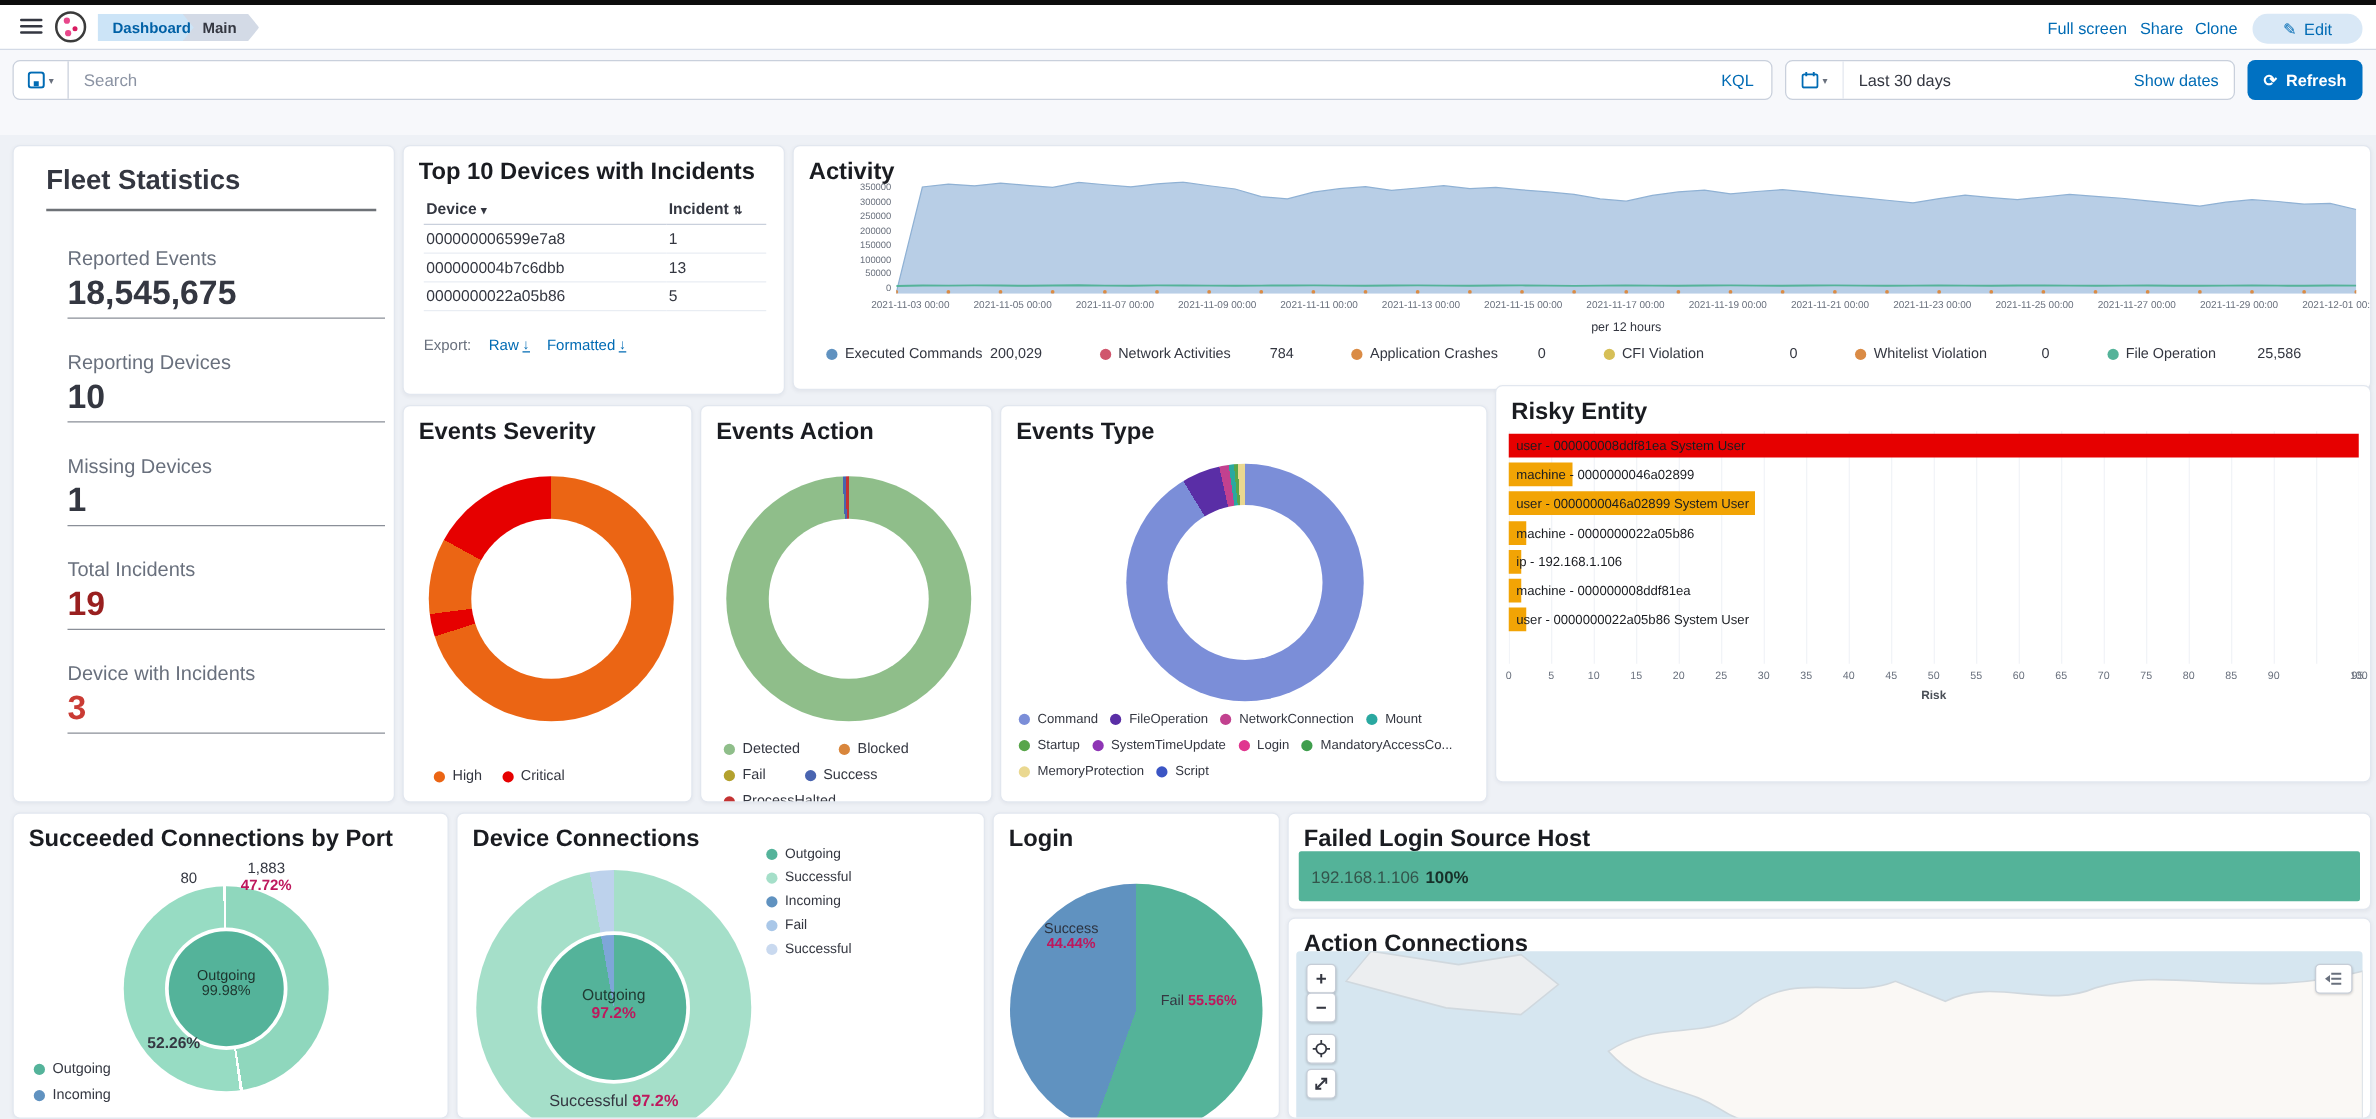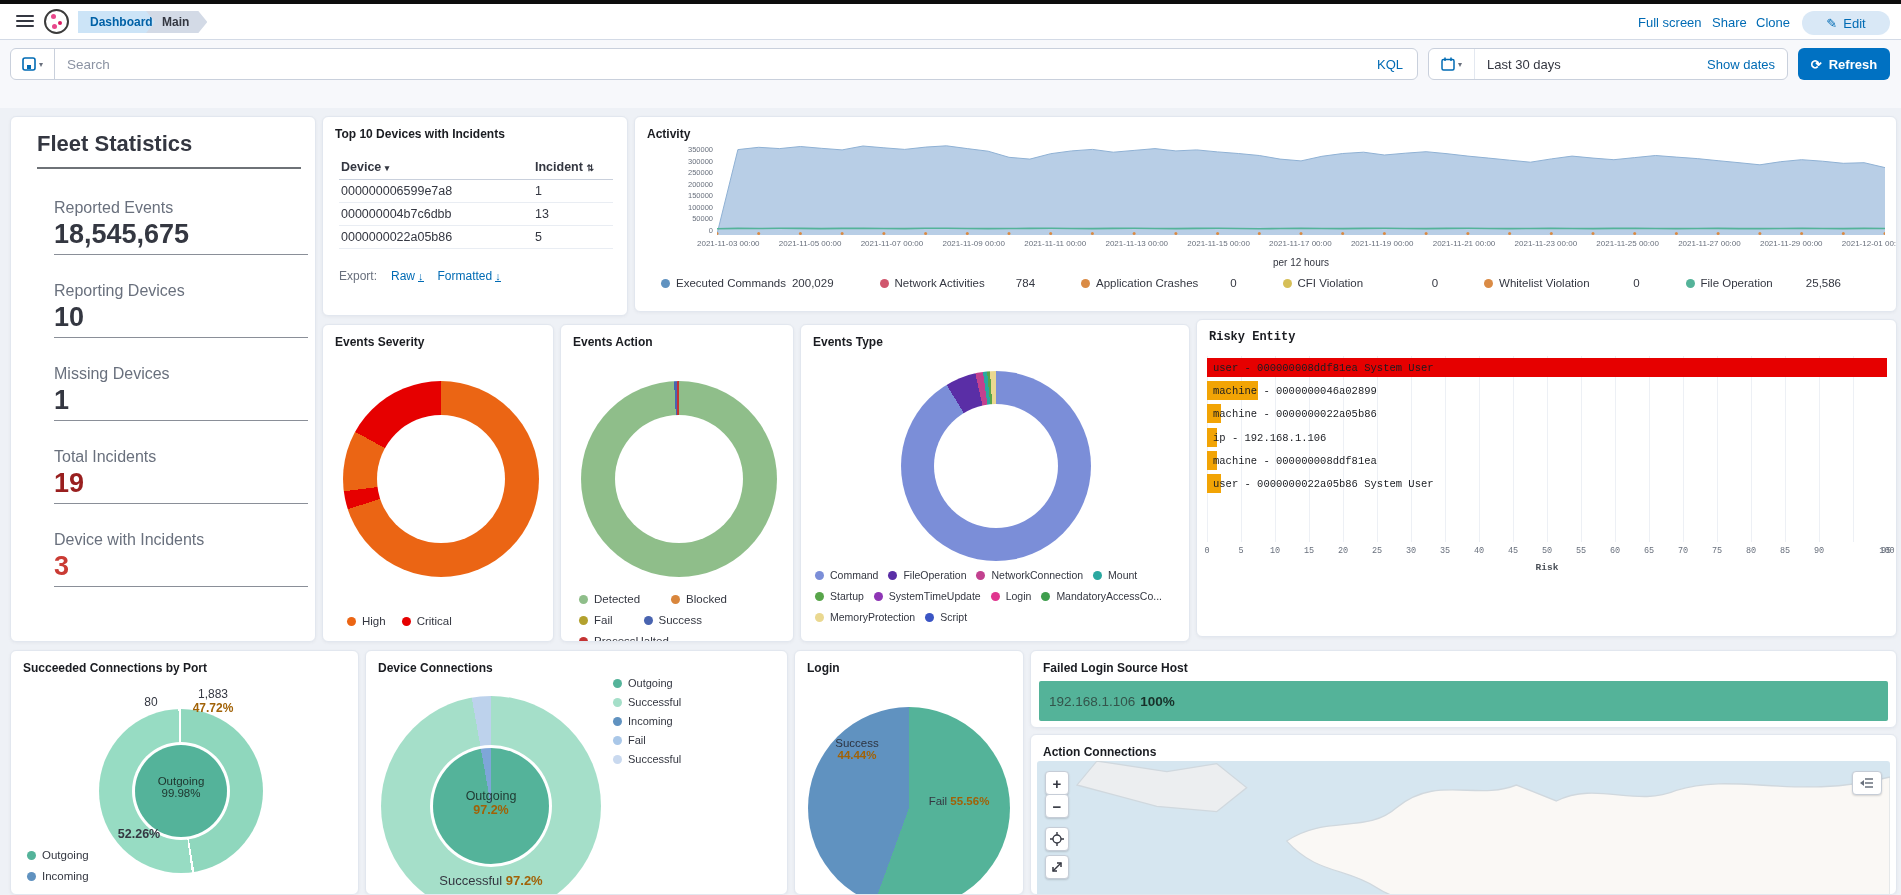--- a/index.html
+++ b/index.html
@@ -35,28 +35,28 @@
   #timerange { font-size:13px; padding-left:12px; color:#343741; cursor:pointer;}
   #showdates { margin-left:auto; padding-right:12px; font-size:13px; color:#006bb4; cursor:pointer; }
   #btn-refresh { left:1798px; top:8px; width:92px; height:32px; background:#0071c2; border-radius:6px; color:#fff; font-size:13px; font-weight:bold; display:flex; align-items:center; justify-content:center; gap:7px; cursor:pointer;}
   #filterrow { left:0; top:82px; height:24px; display:flex; align-items:center; }
   #filter-circ { position:absolute; left:14px; top:2px; width:17px; height:17px; border:1.4px solid #98a2b3; border-radius:50%; }
   #filter-circ i{ position:absolute; background:#98a2b3; height:1.6px; left:50%; transform:translateX(-50%);}
   #filter-circ i:nth-child(1){ width:8px; top:4px; } #filter-circ i:nth-child(2){ width:5px; top:7px;} #filter-circ i:nth-child(3){ width:2.5px; top:10px;}
   #addfilter { position:absolute; left:42px; top:3px; font-size:12.5px; color:#006bb4; cursor:pointer; }
   
   .panel { position:absolute; background:#fff; border:1px solid #e2e7ef; border-radius:6px; box-shadow:0 1px 3px rgba(60,70,90,.06); overflow:hidden; }
-  .ptitle { position:absolute; left:12px; top:10px; font-size:12px; font-weight:bold; color:#1a1c21;text-align:center; }
+  .ptitle { position:absolute; left:12px; top:10px; font-size:19px; font-weight:bold; color:#1a1c21;text-align:center; }
   #fleet   { left:10px;  top:116px; width:306px; height:526px; }
   #top10   { left:322px; top:116px; width:306px; height:200px; }
   #activity{ left:634px; top:116px; width:1263px; height:196px; }
   #sev     { left:322px; top:324px; width:232px; height:318px; }
   #actn    { left:560px; top:324px; width:234px; height:318px; }
   #etype   { left:800px; top:324px; width:390px; height:318px; }
-  #risky   { left:1196px;top:319px; width:701px; height:318px;font-family:Liberation Mono, monospace; }
+  #risky   { left:1196px;top:308px; width:701px; height:318px; }
   #p1      { left:10px;  top:650px; width:349px; height:245px; }
   #p2      { left:365px; top:650px; width:423px; height:245px; }
   #p3      { left:794px; top:650px; width:230px; height:245px; }
   #p4a     { left:1030px;top:650px; width:867px; height:78px; }
   #p4b     { left:1030px;top:734px; width:867px; height:161px; }
   
   #fleet-title { left:26px; top:14px; font-size:22px; font-weight:bold; color:#343741; }
   #fleet-hr { left:26px; top:50px; width:264px; height:0; border-bottom:2px solid #6e7277; }
   .metric { position:absolute; left:43px; width:254px; }
   .metric .mlabel { font-size:16px; color:#69707d; margin-bottom:2px; }
@@ -101,21 +101,21 @@
     background-image:linear-gradient(to right,#edf0f5 1px,transparent 1px); background-size:5% 100%; }
   .risk-row { position:relative; height:23.2px; }
   .risk-bar { position:absolute; left:0; top:2px; height:19px; cursor:pointer;}
   .risk-lab { position:absolute; left:6px; top:6px; font-size:10.5px; color:#1a1c21; white-space:nowrap; z-index:2; }
   #rk-ticks { left:10px; top:226px; width:680px; height:12px; }
   #rk-ticks span { position:absolute; transform:translateX(-50%); font-size:8.5px; color:#69707d; }
   #rk-xlabel { left:10px; top:242px; width:680px; text-align:center; font-size:9.5px; font-weight:bold; color:#4a4f57; }
   
   .circ { position:absolute; border-radius:50%; cursor:pointer;}
   .plab { position:absolute; font-size:12px; color:#343741; white-space:nowrap; transform:translateX(-50%); text-align:center;}
-  .plab b { color:#a16207; }
+  .plab b { color:#be185d; }
   
   #p1-outer { left:88px; top:58px; width:164px; height:164px; }
   #p1-gap   { left:121px; top:91px; width:98px; height:98px; background:#fff;}
   #p1-inner { left:124px; top:94px; width:92px; height:92px; }
   #p1-leg { position:absolute; left:16px; top:198px; display:flex; flex-direction:column; gap:9px;}
   
   #p2-outer { left:15px; top:45px; width:220px; height:220px; }
   #p2-gap   { left:64px; top:94px; width:122px; height:122px; background:#fff;}
   #p2-inner { left:67px; top:97px; width:116px; height:116px; }
   #p2-leg { position:absolute; left:247px; top:26px; display:flex; flex-direction:column; gap:7px;}
@@ -457,20 +457,24 @@
   <div class="abs" id="rk-plot">
       <div class="risk-row">
         <div class="risk-bar" style="width: 100%; background: rgb(230, 0, 0);"></div>
         <span class="risk-lab">user - 000000008ddf81ea System User</span>
       </div>
       <div class="risk-row">
         <div class="risk-bar" style="width: 7.5%; background: rgb(242, 164, 5);"></div>
         <span class="risk-lab">machine - 0000000046a02899</span>
       </div>
       <div class="risk-row">
+        <div class="risk-bar" style="width: 29%; background: rgb(242, 164, 5);"></div>
+        <span class="risk-lab">user - 0000000046a02899 System User</span>
+      </div>
+      <div class="risk-row">
         <div class="risk-bar" style="width: 2%; background: rgb(242, 164, 5);"></div>
         <span class="risk-lab">machine - 0000000022a05b86</span>
       </div>
       <div class="risk-row">
         <div class="risk-bar" style="width: 1.5%; background: rgb(242, 164, 5);"></div>
         <span class="risk-lab">ip - 192.168.1.106</span>
       </div>
       <div class="risk-row">
         <div class="risk-bar" style="width: 1.5%; background: rgb(242, 164, 5);"></div>
         <span class="risk-lab">machine - 000000008ddf81ea</span>

